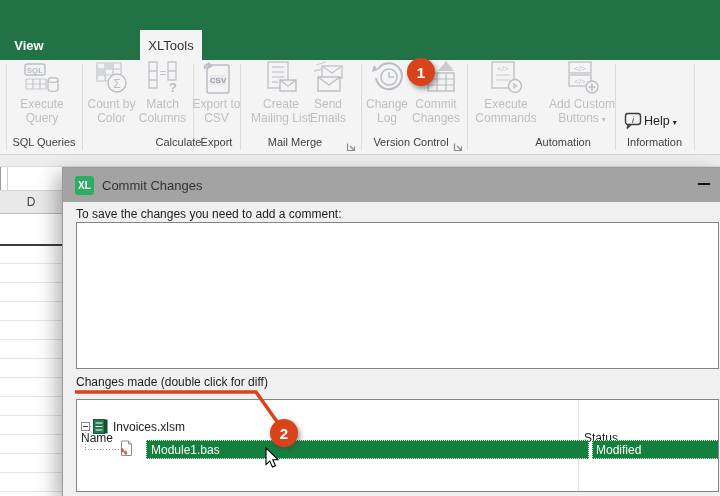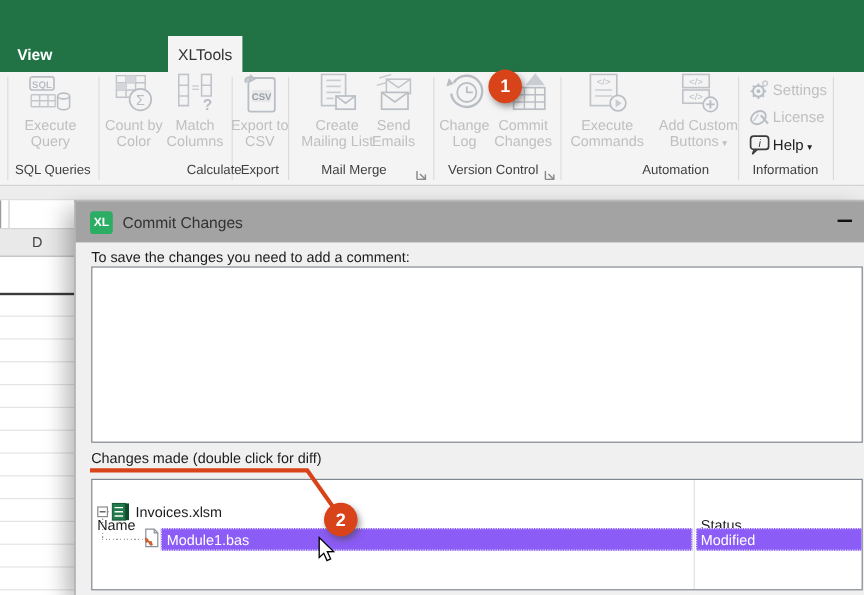--- a/index.html
+++ b/index.html
@@ -62,22 +62,22 @@
   .expander{position:absolute;left:4px;top:22px;width:9px;height:9px;background:#fff;border:1px solid #8a8a8a;
             box-sizing:border-box;display:flex;align-items:center;justify-content:center;}
   .expander .minus{width:5px;height:1px;background:#444;}
   .dotv{position:absolute;left:8px;top:32px;width:1px;height:18px;
         background-image:repeating-linear-gradient(to bottom,#9a9a9a 0 1px,transparent 1px 3px);}
   .doth1{position:absolute;left:13px;top:26px;width:4px;height:1px;
         background-image:repeating-linear-gradient(to right,#9a9a9a 0 1px,transparent 1px 3px);}
   .doth2{position:absolute;left:8px;top:49px;width:34px;height:1px;
         background-image:repeating-linear-gradient(to right,#9a9a9a 0 1px,transparent 1px 3px);}
   .treetext{position:absolute;font-size:12px;color:#1c1c1c;}
-  .selcell{position:absolute;top:40px;height:19px;background:#8b5cf6;border:1px dotted rgba(255,255,255,.85);
-           box-sizing:border-box;display:flex;align-items:center;font-size:12px;color:#fff;}
+  .selcell{position:absolute;top:40px;height:19px;background:#15803d;border:1px dotted rgba(255,255,255,.85);
+           box-sizing:border-box;display:flex;align-items:center;font-size:12px;color:#fff;margin-left:12px;}
 
   
   .overlay{position:absolute;left:0;top:0;width:720px;height:496px;pointer-events:none;z-index:40;}
   .badge{position:absolute;width:28px;height:28px;border-radius:50%;background:#d8431a;color:#fff;
          font-weight:bold;font-size:15px;display:flex;align-items:center;justify-content:center;z-index:50;
          box-shadow:2px 3px 5px rgba(70,70,70,.55);}
 </style>
 </head>
 <body>
 
@@ -233,43 +233,20 @@
           <circle cx="28" cy="26" r="6" fill="#f4f4f4" stroke="#b9bec4" stroke-width="1.4"></circle>
           <path d="M28,22.5 v7 M24.5,26 h7" stroke="#b9bec4" stroke-width="1.6"></path>
         </svg>
       </span>
       <span>
         <span>Add Custom Buttons</span><span class="caret">▾</span>
       </span>
     </div>
     <div class="grp-label" style="left:467px;width:148px;padding-left:22px;">Automation</div>
 
-    <div class="smallbtn" style="top:3px;">
-      <span class="ic">
-        <svg width="18" height="18" viewBox="0 0 18 18">
-          <circle cx="8" cy="10" r="4.5" fill="none" stroke="#b9bec4" stroke-width="1.6"></circle>
-          <circle cx="8" cy="10" r="1.6" fill="#b9bec4"></circle>
-          <g stroke="#b9bec4" stroke-width="1.6">
-            <path d="M8,3.5 v2 M8,14.5 v2 M1.5,10 h2 M12.5,10 h2 M3.4,5.4 l1.4,1.4 M11.2,13.2 l1.4,1.4 M12.6,5.4 l-1.4,1.4 M4.8,13.2 l-1.4,1.4"></path>
-          </g>
-          <circle cx="13.5" cy="3.5" r="2" fill="none" stroke="#c9cdd2" stroke-width="1.2"></circle>
-        </svg>
-      </span>
-      <span>Settings</span>
-    </div>
-    <div class="smallbtn" style="top:26px;">
-      <span class="ic">
-        <svg width="18" height="18" viewBox="0 0 18 18">
-          <ellipse cx="8" cy="9" rx="6.5" ry="5" fill="none" stroke="#b9bec4" stroke-width="1.6" transform="rotate(-35 8 9)"></ellipse>
-          <path d="M10,7 l6,7" stroke="#b9bec4" stroke-width="1.8"></path>
-          <path d="M4,12 l4,-6" stroke="#c9cdd2" stroke-width="1.2"></path>
-        </svg>
-      </span>
-      <span>License</span>
-    </div>
     <div class="smallbtn enabled" style="top:49px;">
       <span class="ic">
         <svg width="19" height="19" viewBox="0 0 19 19">
           <rect x="1.5" y="2.5" width="15" height="11" rx="2.5" fill="none" stroke="#3b3b3b" stroke-width="1.4"></rect>
           <path d="M4.5,13.5 l-1.5,4 l4,-4" fill="none" stroke="#3b3b3b" stroke-width="1.3"></path>
           <text x="9" y="11.5" font-size="9" font-style="italic" fill="#3b3b3b" text-anchor="middle">i</text>
         </svg>
       </span>
       <span>
         <span>Help</span><span class="caret">▾</span>

